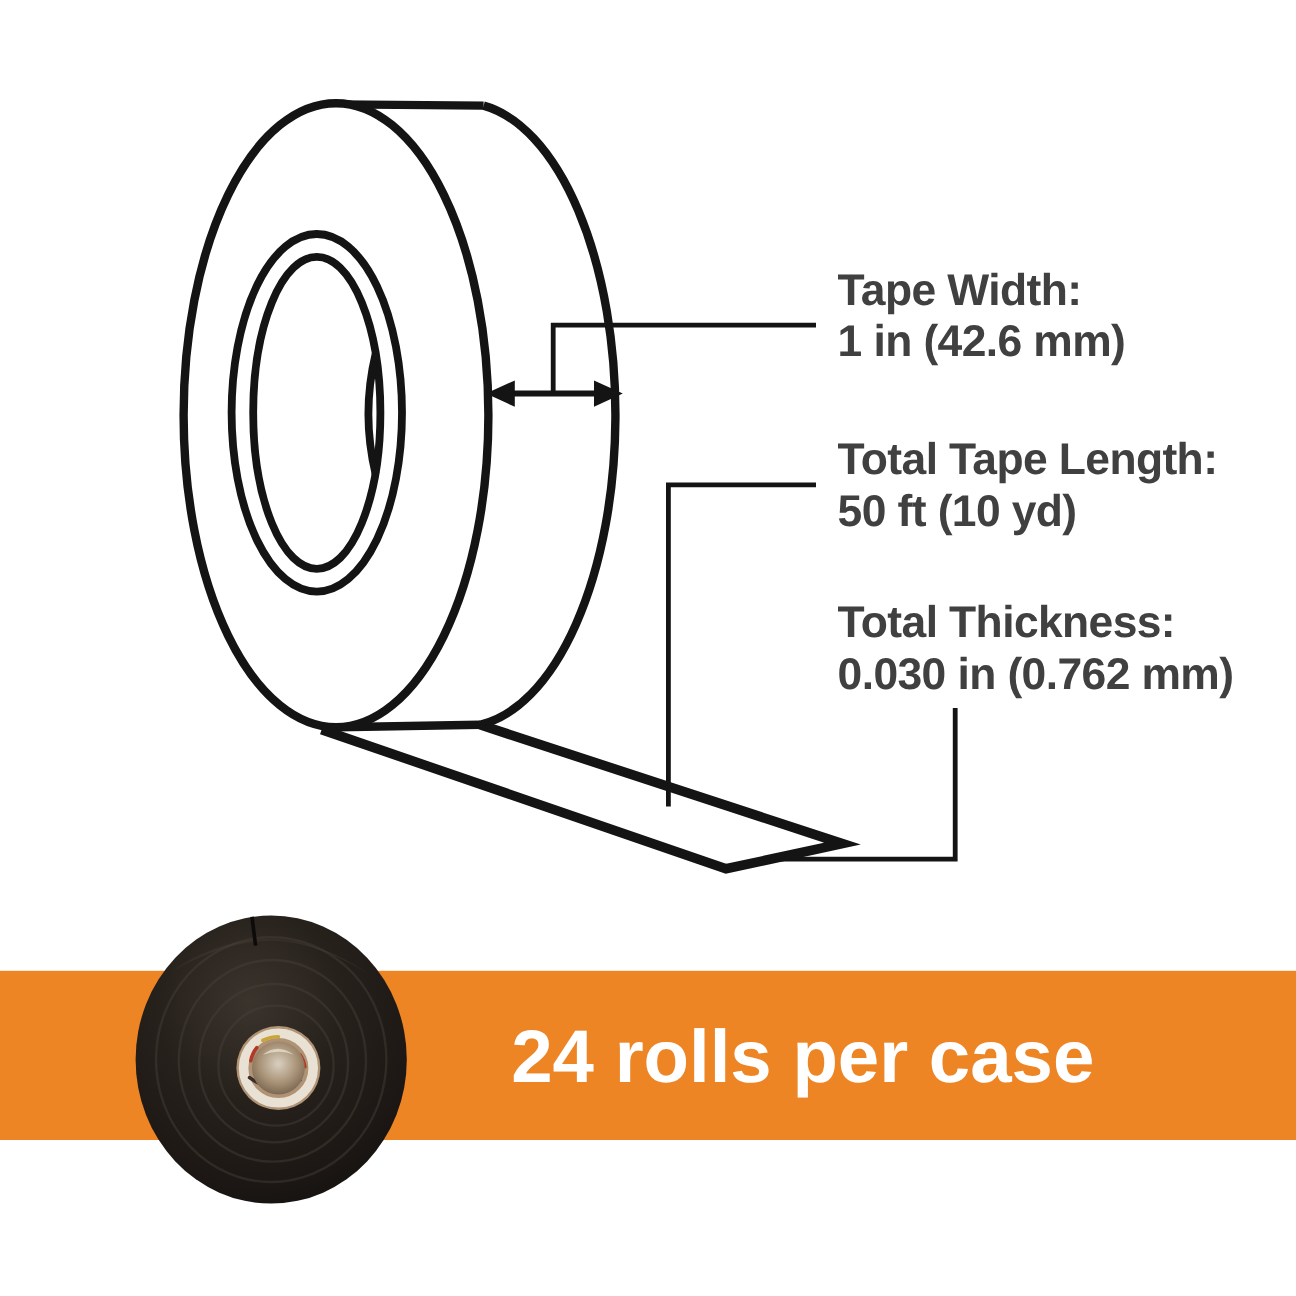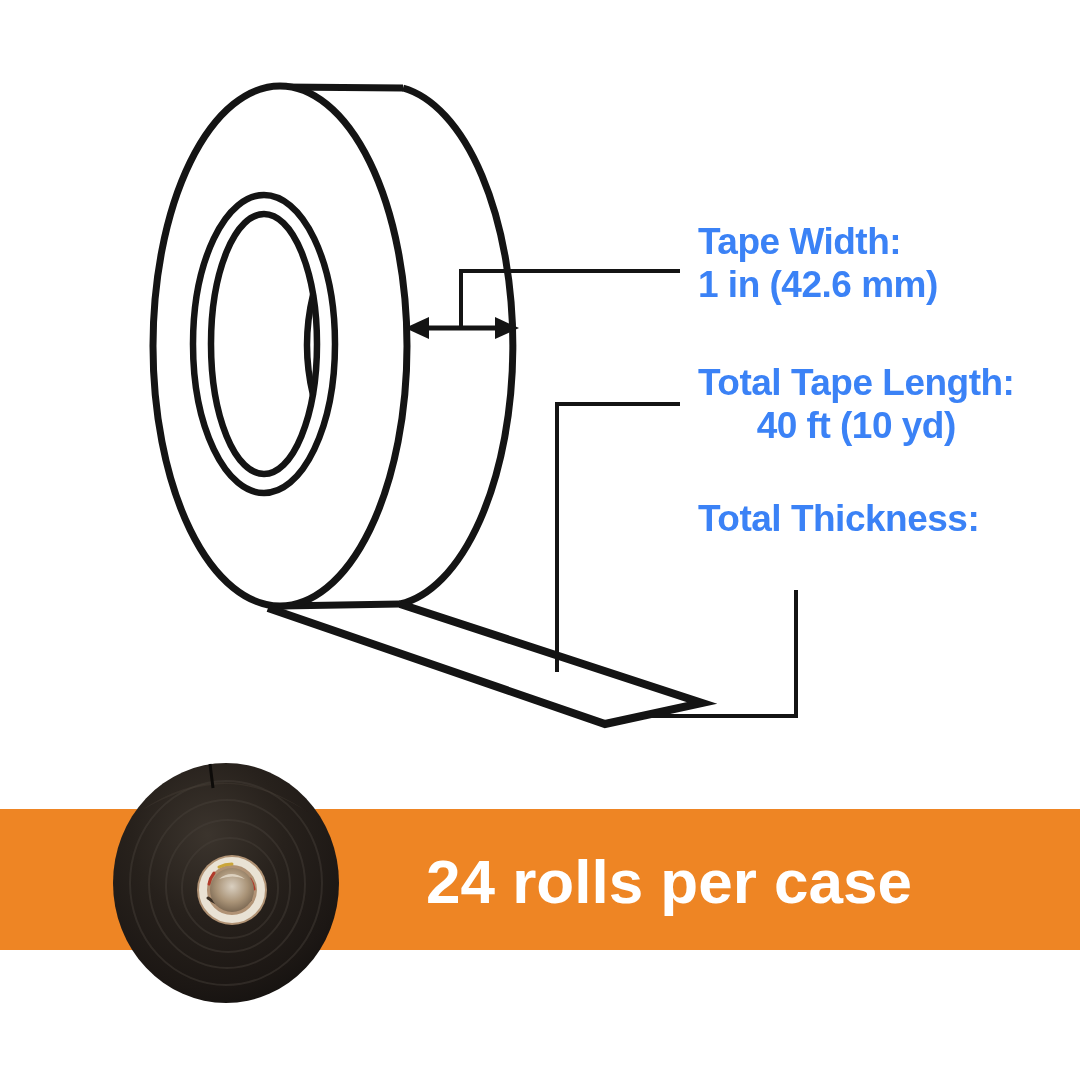--- a/index.html
+++ b/index.html
@@ -6,26 +6,26 @@
   body{
     width:1080px;height:1080px;position:relative;overflow:hidden;
     background:#ffffff;
     font-family:"Liberation Sans", sans-serif;
   }
   .stage{position:absolute;left:0;top:0;width:1080px;height:1080px;}
   svg{display:block;}
   .diagram-svg{position:absolute;left:0;top:0;}
   .spec-block{
     position:absolute;left:698px;
-    color:#3b82f6;font-weight:bold;font-size:37px;line-height:43px;
+    color:#404040;font-weight:bold;font-size:37px;line-height:43px;
     letter-spacing:-0.5px;white-space:nowrap;
   }
   .spec-label,.spec-value{display:block;}
   #spec-block-1{top:220px;}
-  #spec-block-2{top:361px;text-align:center;}
+  #spec-block-2{top:361px;}
   #spec-block-3{top:497px;}
   .banner{
     position:absolute;left:0;top:809px;width:1080px;height:141px;
     background:#EE8524;
     padding-left:19px;
   }
   .banner-text{
     position:absolute;left:426px;top:0;height:141px;line-height:145px;
     color:#ffffff;font-weight:bold;font-size:62px;white-space:nowrap;
     letter-spacing:0px;
@@ -69,24 +69,25 @@
       <polygon points="519,328 495,317 495,339" fill="#141414"></polygon>
     </g>
   </svg>
 
   <div class="spec-block" id="spec-block-1">
     <span class="spec-label">Tape Width:</span>
     <span class="spec-value">1 in (42.6 mm)</span>
   </div>
   <div class="spec-block" id="spec-block-2">
     <span class="spec-label">Total Tape Length:</span>
-    <span class="spec-value">40 ft (10 yd)</span>
+    <span class="spec-value">50 ft (10 yd)</span>
   </div>
   <div class="spec-block" id="spec-block-3">
     <span class="spec-label">Total Thickness:</span>
+    <span class="spec-value">0.030 in (0.762 mm)</span>
   </div>
 
   <div class="banner" style="background: rgb(238, 133, 36);">
     <span class="banner-text" style="color: rgb(255, 255, 255);">24 rolls per case</span>
   </div>
 
   <svg class="photo-roll" width="228" height="242" viewBox="0 0 228 242">
     <defs>
       <radialGradient id="rollShade" cx="42%" cy="30%" r="75%">
         <stop offset="0%" stop-color="#3b342d"></stop>

